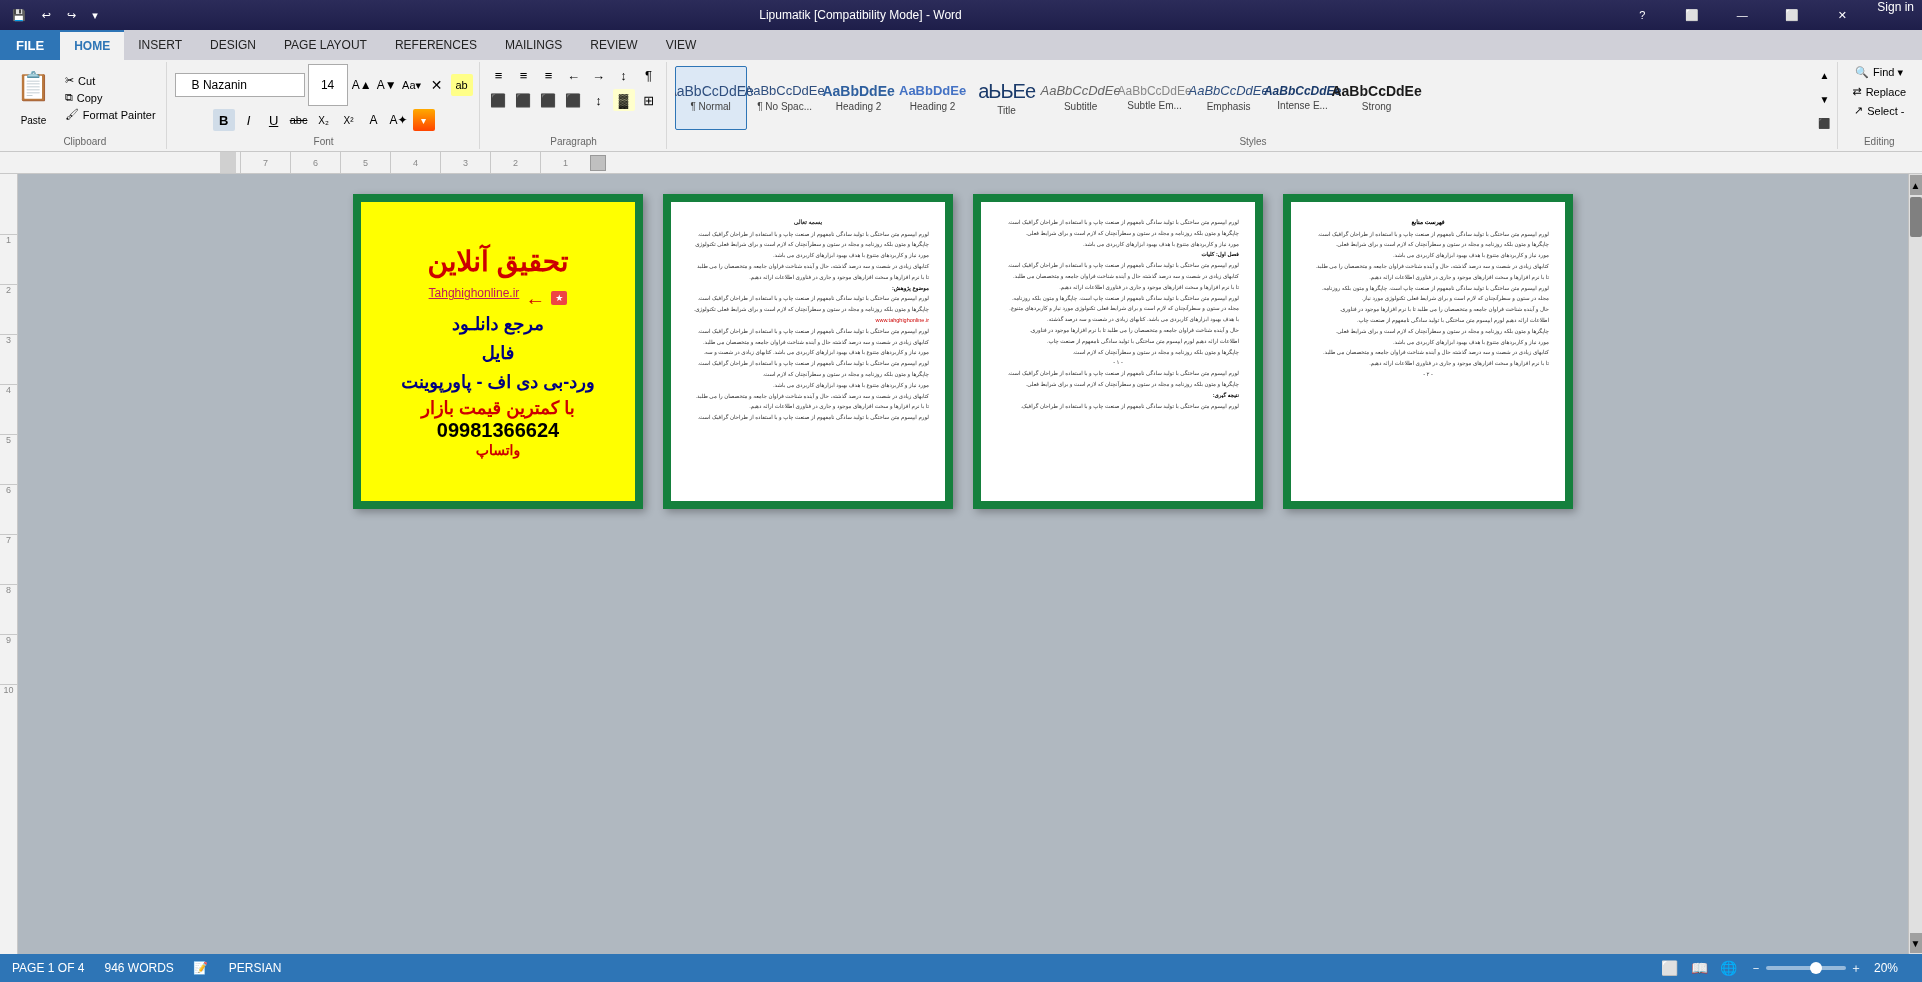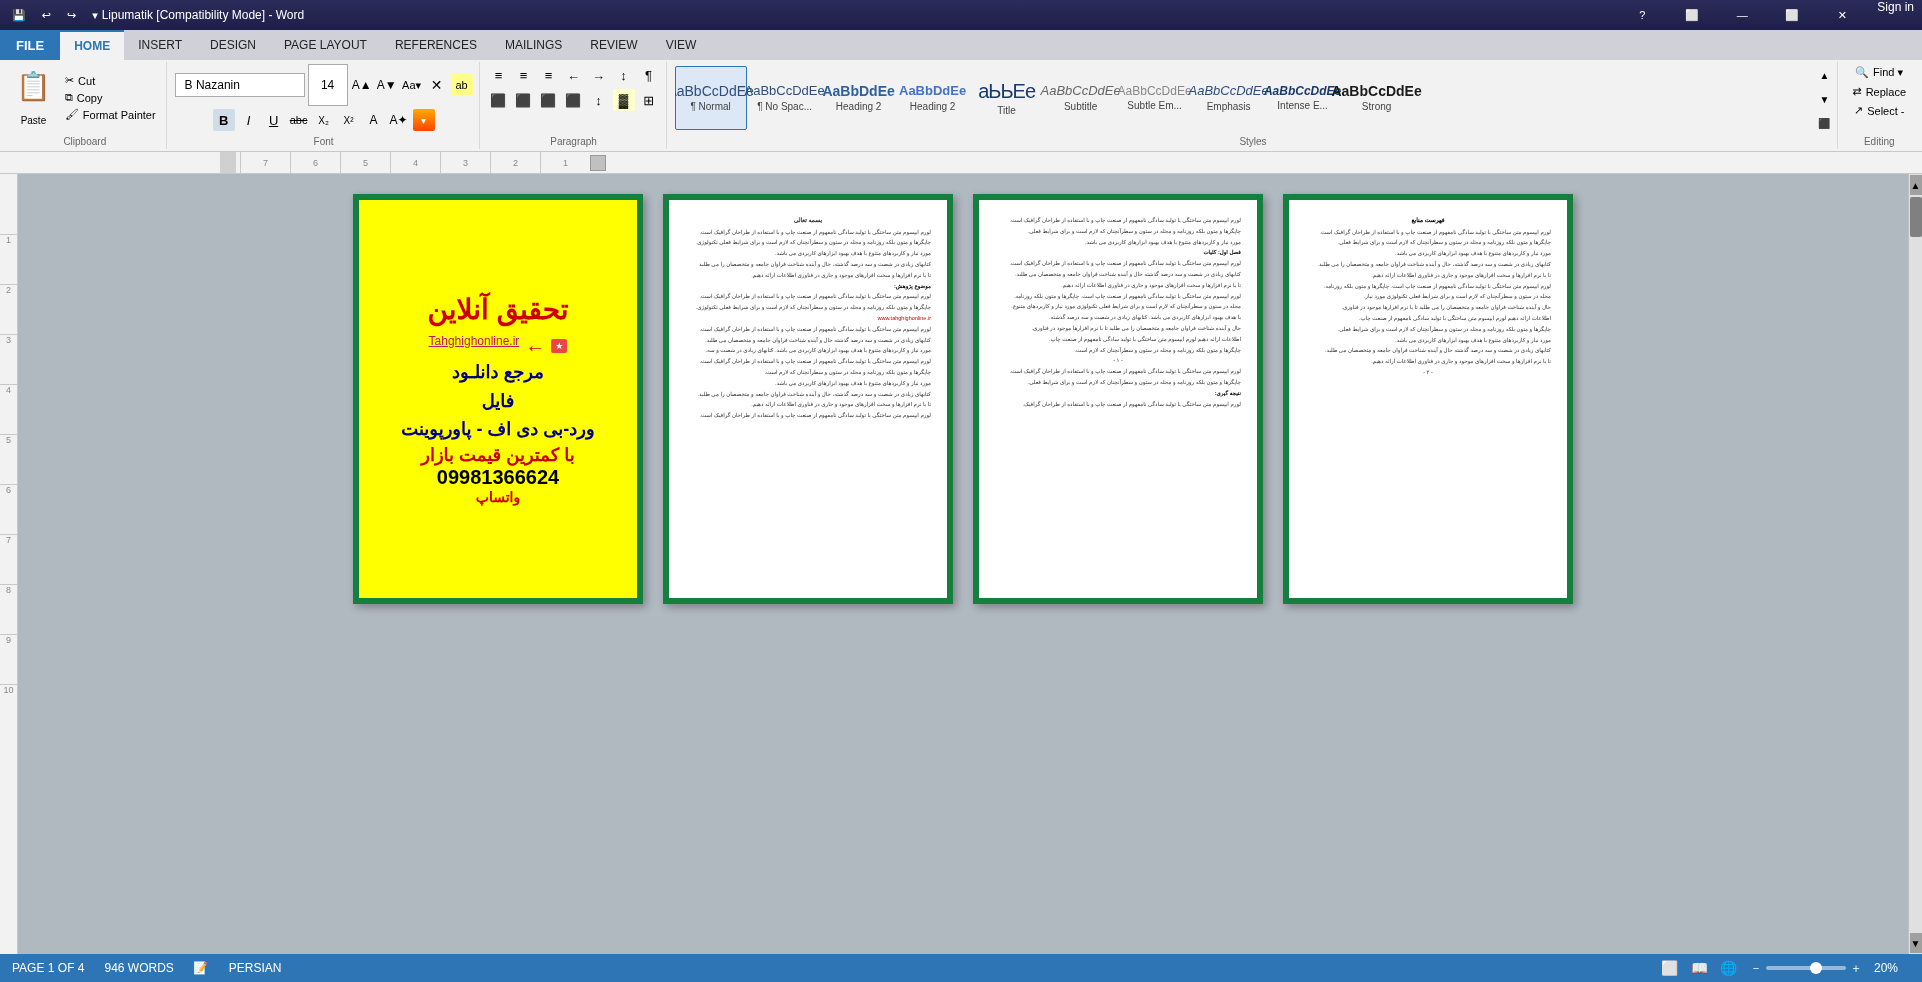--- a/index.html
+++ b/index.html
@@ -10,21 +10,21 @@
       background: #1a1a2e;
       background: linear-gradient(to bottom, #2c2c5a, #1e1e4a);
       height: 30px;
       display: flex;
       align-items: center;
       justify-content: space-between;
       padding: 0 8px;
       color: white;
       font-size: 12px;
     }
-    #title-bar .title { flex: 1; }
+    #title-bar .title { flex: 1; text-align: center; }
     #title-bar .controls { display: flex; gap: 4px; }
     #title-bar .ctrl-btn { width: 46px; height: 30px; display: flex; align-items: center; justify-content: center; cursor: pointer; font-size: 11px; }
     #title-bar .qs { display: flex; gap: 8px; align-items: center; font-size: 11px; }
     #title-bar .qs span { cursor: pointer; padding: 2px 4px; }
 
     
     #tab-row {
       display: flex;
       align-items: flex-start;
       background: #d0d0d8;
@@ -128,21 +128,21 @@
 
     
     .font-group .ribbon-group-content {
       flex-direction: column;
       gap: 2px;
     }
     .font-row1, .font-row2 { display: flex; align-items: center; gap: 3px; }
     .font-name-box {
       background: white;
       border: 1px solid #ababab;
-      padding: 2px 9px;
+      padding: 2px 16px;
       font-size: 12px;
       width: 130px;
       height: 24px;
     }
     .font-size-box {
       background: white;
       border: 1px solid #ababab;
       padding: 20px 4px;
       font-size: 12px;
       width: 40px;
@@ -255,24 +255,24 @@
       justify-content: center;
       padding: 20px;
       gap: 20px;
       flex-wrap: wrap;
       align-content: flex-start;
     }
 
     
     .page-thumb {
       background: white;
-      border: 6px solid #15803d;
+      border: 8px solid #15803d;
       box-shadow: 3px 3px 8px rgba(0,0,0,0.3);
       width: 290px;
-      height: 410px;
+      height: 315px;
       overflow: hidden;
       position: relative;
     }
 
     
     .page-ad {
       background: #ffff00;
       width: 100%;
       height: 100%;
       display: flex;

